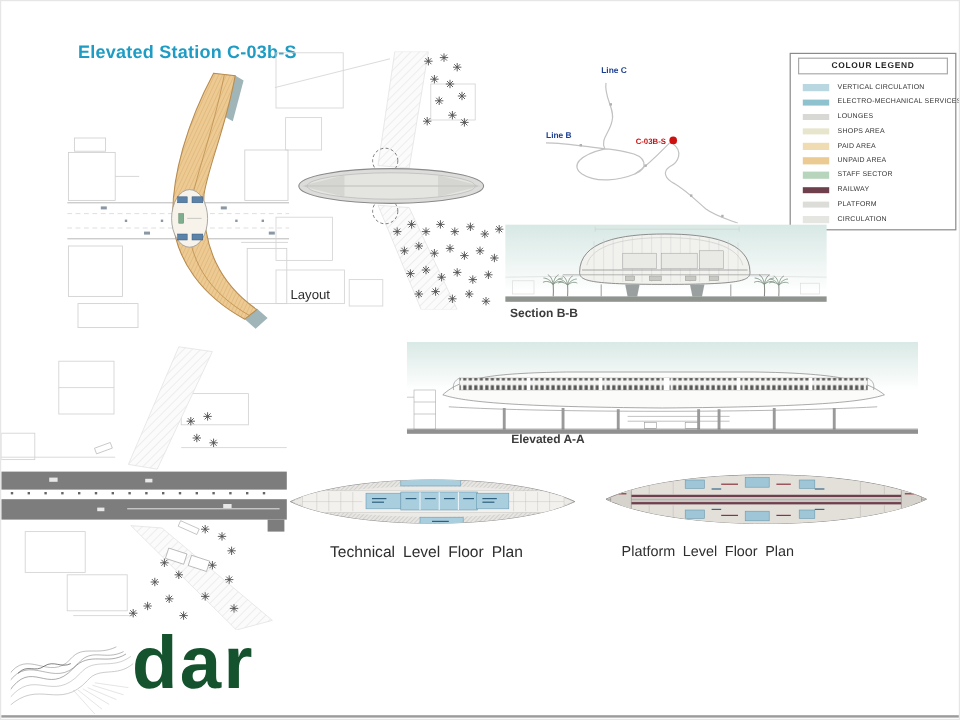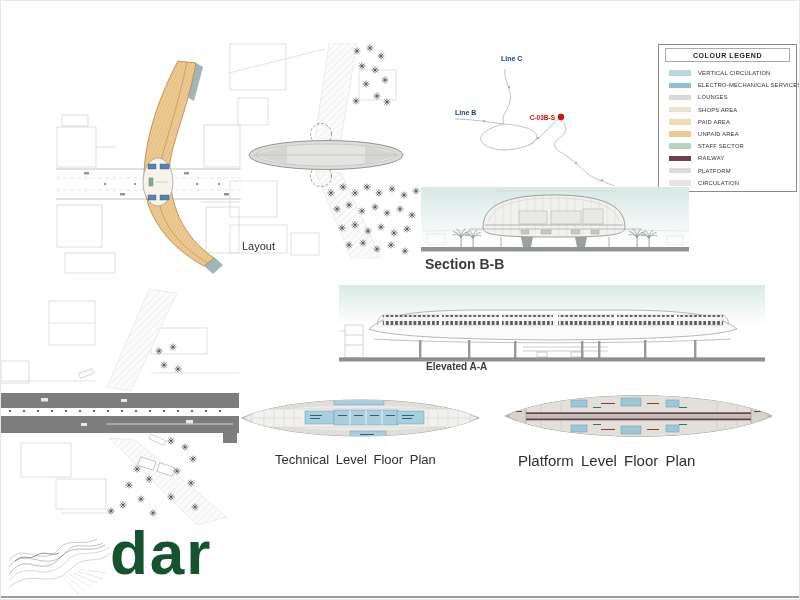--- a/index.html
+++ b/index.html
@@ -7,24 +7,24 @@
     position:relative;width:800px;height:600px;background:#fff;
     font-family:"Liberation Sans",sans-serif;overflow:hidden;
     border:1px solid #e6e6e6;box-sizing:border-box;
   }
   .abs{position:absolute;}
   .page-title{
     left:64px;top:34px;font-size:15px;font-weight:bold;letter-spacing:.2px;
   }
   .drawing-label{color:#2e2e2e;}
   .lbl-layout{left:241px;top:239px;font-size:11px;}
-  .lbl-secbb{left:424px;top:255px;font-size:14px;font-weight:600;color:#3c3c3c;}
+  .lbl-secbb{left:424px;top:255px;font-size:10px;font-weight:600;color:#3c3c3c;}
   .lbl-secaa{left:425px;top:360px;font-size:10px;font-weight:600;color:#3c3c3c;}
   .lbl-tech{left:274px;top:451px;font-size:13px;word-spacing:3px;}
-  .lbl-plat{left:517px;top:451px;font-size:15px;word-spacing:3px;}
+  .lbl-plat{left:517px;top:451px;font-size:12px;word-spacing:3px;}
   
   .legend{
     left:657px;top:43px;width:139px;height:148px;background:#fff;
     border:1px solid #8a8a8a;box-sizing:border-box;
   }
   .legend-title{
     margin:3px 6px 0 6px;border:1px solid #aaa;text-align:center;
     font-size:7px;font-weight:bold;letter-spacing:.6px;color:#222;
     padding:2.5px 0;
   }
@@ -51,20 +51,21 @@
         <path d="M0,-3.5 L0,3.5 M-3.5,0 L3.5,0 M-2.5,-2.5 L2.5,2.5 M-2.5,2.5 L2.5,-2.5" stroke="#5a5a5a" stroke-width="0.8" fill="none"></path>
         <circle r="0.9" fill="#5a5a5a"></circle>
       </g>
       <g id="palm-sym">
         <path d="M0,0 C0.3,-4 0.2,-8 0,-11" stroke="#8a8a84" stroke-width="1" fill="none"></path>
         <path d="M0,-11 C-3,-14 -7,-14.5 -9.5,-13 M0,-11 C-2.5,-15 -6,-17 -9,-17 M0,-11 C-0.8,-16 -2.5,-19 -5,-20 M0,-11 C3,-14 7,-14.5 9.5,-13 M0,-11 C2.5,-15 6,-17 9,-17 M0,-11 C0.8,-16 2.5,-19 5,-20" stroke="#7d9180" stroke-width="0.8" fill="none"></path>
       </g>
     </defs>
   </svg>
 
+  <div class="abs page-title" style="color: rgb(30, 156, 196);">Elevated Station C-03b-S</div>
 
   <svg class="abs" style="left:55px;top:56px;" width="185" height="220" viewBox="0 0 185 220">
     <defs>
       <pattern id="wood1" width="3" height="3" patternUnits="userSpaceOnUse" patternTransform="rotate(115)">
         <rect width="3" height="3" fill="#ecca92"></rect>
         <line x1="0" y1="0" x2="3" y2="0" stroke="#d4a86a" stroke-width="0.7"></line>
       </pattern>
     </defs>
     <g stroke="#cfcfcf" stroke-width="0.7" fill="none">
       <rect x="1" y="70" width="39" height="40"></rect>

